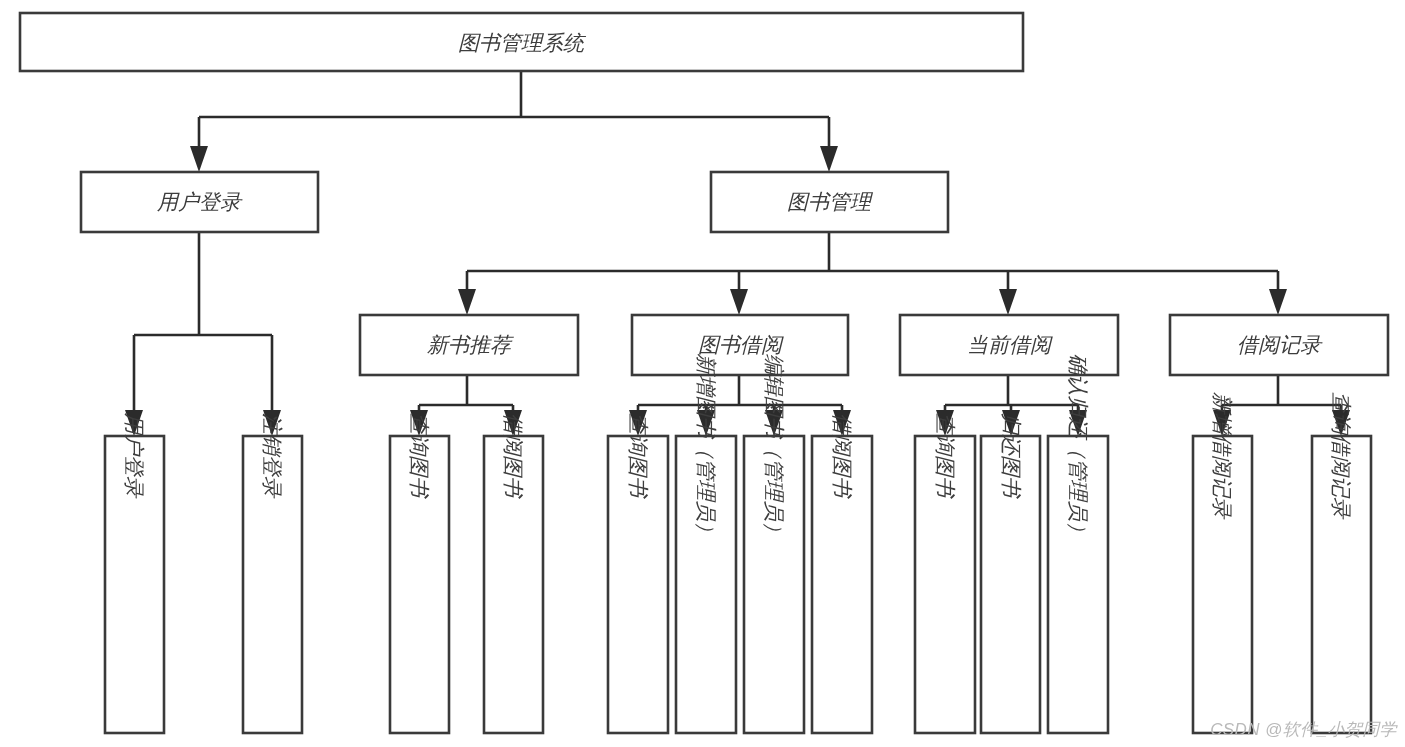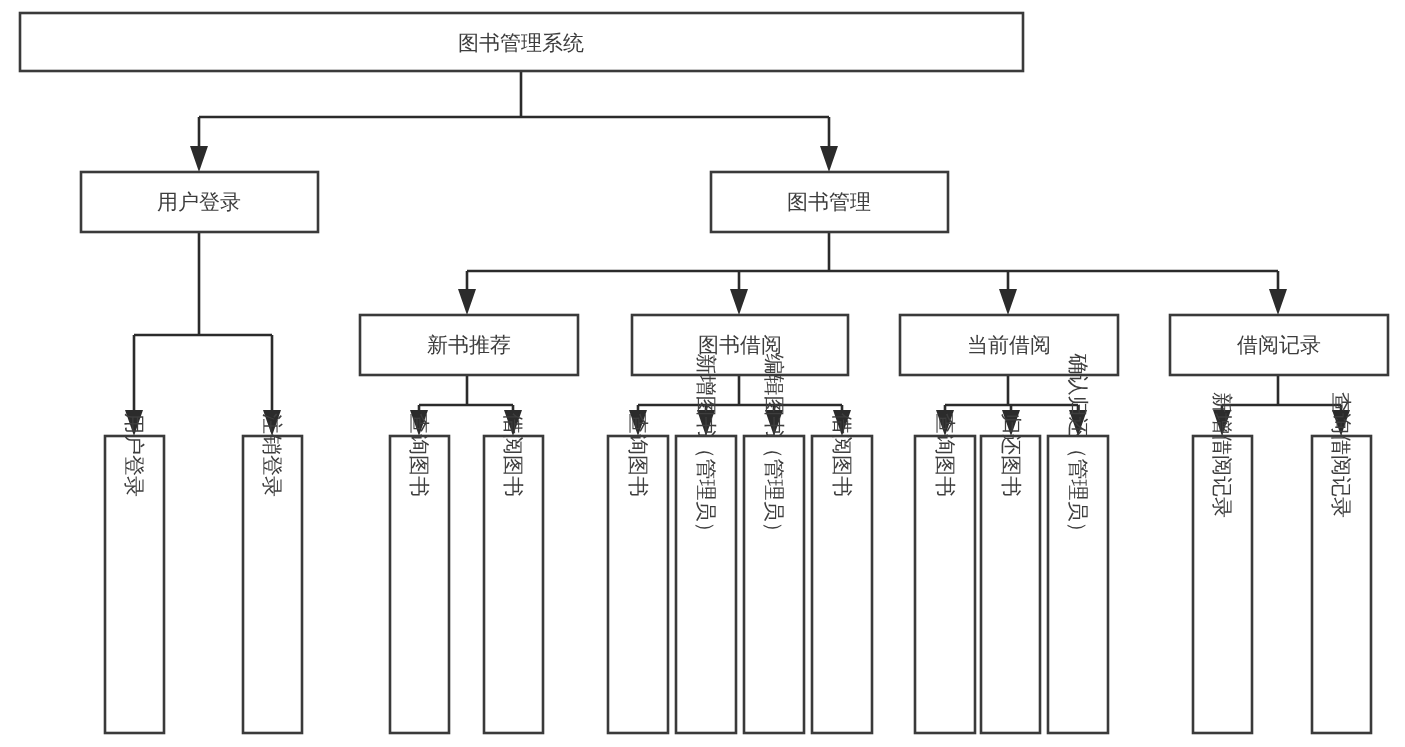--- a/index.html
+++ b/index.html
@@ -12,20 +12,21 @@
     height: 747px;
     font-family: "Liberation Sans", "DejaVu Sans", sans-serif;
     overflow: hidden;
     position: relative;
   }
   #diagram-root {
     position: relative;
     width: 1405px;
     height: 747px;
     background: #ffffff;
+    font-style: italic;
   }
   svg.diagram-canvas {
     position: absolute;
     top: 0;
     left: 0;
     width: 1405px;
     height: 747px;
   }
   .node-box {
     fill: #ffffff;
@@ -224,14 +225,15 @@
       <rect class="node-box" x="1193" y="436" width="59" height="297"></rect>
       <text class="node-label-vertical" transform="translate(1222,455) rotate(90)" x="0" y="7">新增借阅记录</text>
     </g>
     <g>
       <rect class="node-box" x="1312" y="436" width="59" height="297"></rect>
       <text class="node-label-vertical" transform="translate(1341,455) rotate(90)" x="0" y="7">查询借阅记录</text>
     </g>
 
   </svg>
 
+  <div class="watermark">CSDN @软件_小贺同学</div>
 
 </div>
 
 </body></html>

